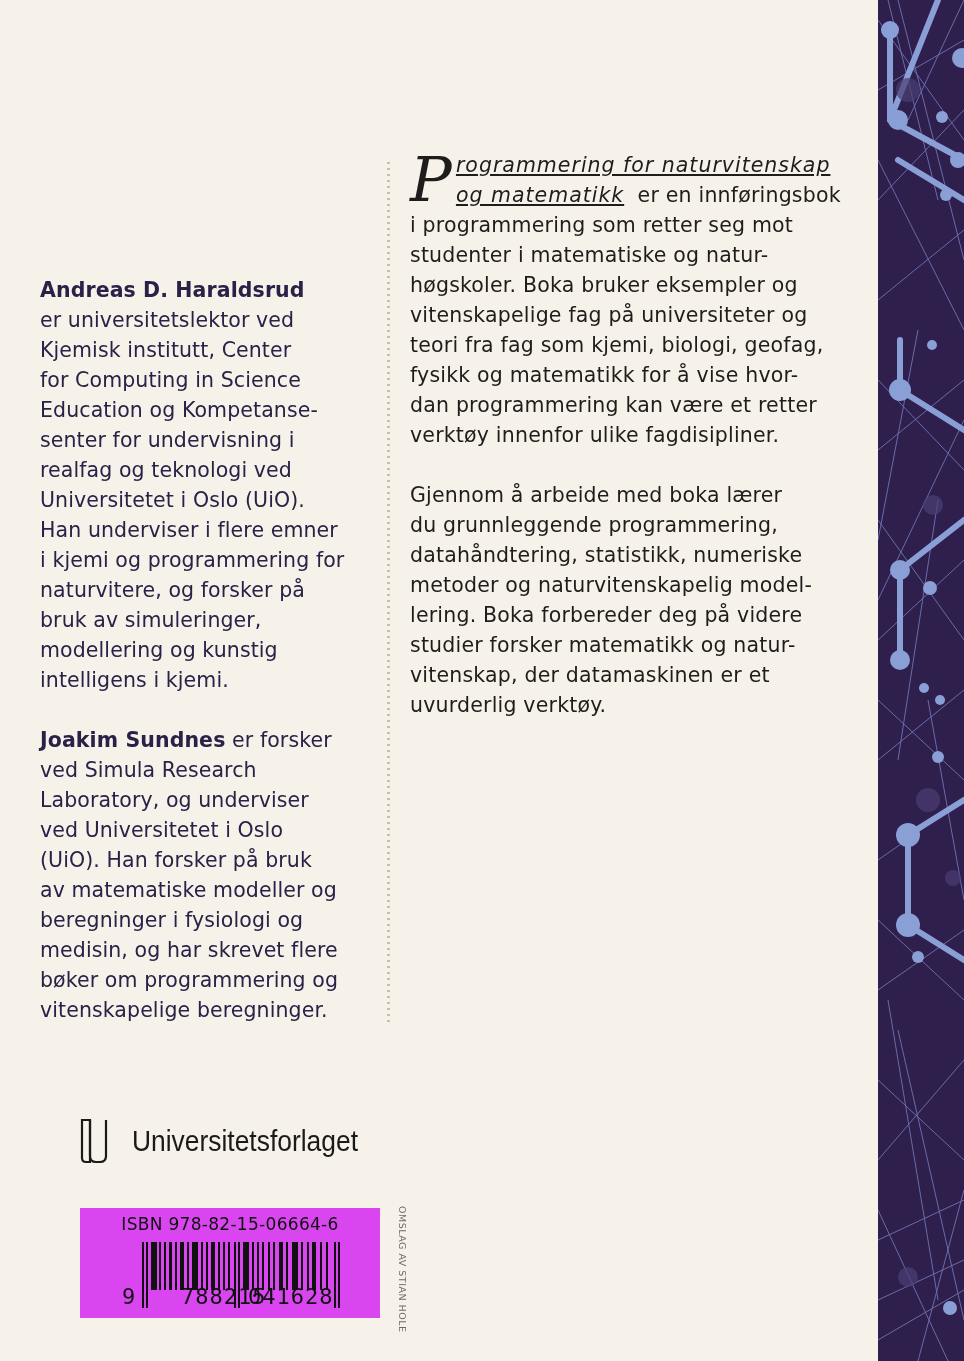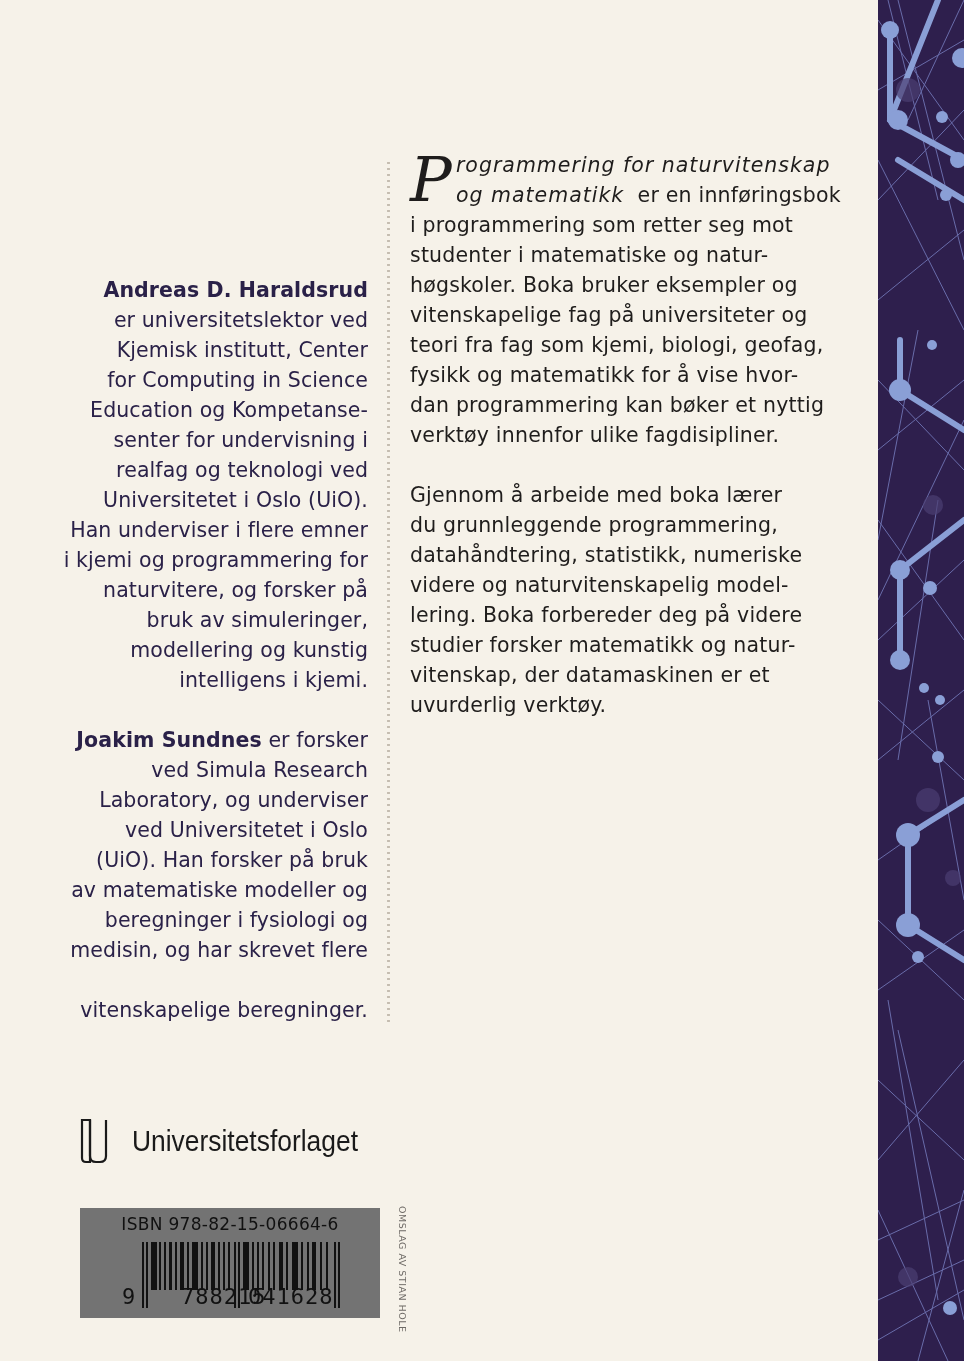--- a/index.html
+++ b/index.html
@@ -6,21 +6,21 @@
     body {
       width: 964px; height: 1361px; position: relative; overflow: hidden;
       background: #f6f2e9;
       font-family: "DejaVu Sans", sans-serif;
     }
     .page { position: absolute; left: 0; top: 0; width: 878px; height: 1361px; background: #f6f2e9; }
 
     
     .authors {
       position: absolute; left: 40px; top: 275px; width: 328px;
-      text-align: right; color: #2a2148;
+      text-align: left; color: #2a2148;
       font-size: 20.5px; line-height: 30px; letter-spacing: 0.1px;
     }
     .authors p { margin: 0; }
     .authors .gap { height: 30px; }
     .authors b { font-weight: bold; }
 
     
     .divider {
       position: absolute; left: 387px; top: 160px; width: 3px; height: 862px;
       background-image: radial-gradient(circle, #c5bdb0 1.1px, transparent 1.4px);
@@ -34,34 +34,34 @@
       color: #1f1d1c;
       font-size: 20.5px; line-height: 30px; letter-spacing: 0.2px;
     }
     .desc p { margin: 0; }
     .desc .line { white-space: nowrap; display: block; }
     .desc .gap { height: 30px; }
     .dropcap {
       float: left; font-family: "DejaVu Serif", serif; font-style: italic;
       font-size: 62px; line-height: 52px; margin: 4px 4px 0 0; color: #1f1d1c;
     }
-    .desc i { font-style: italic; letter-spacing: 1px; }
+    .desc i { font-style: italic; letter-spacing: 1px; text-decoration: underline; }
 
     
     .publisher { position: absolute; left: 80px; top: 1118px; display: flex; align-items: center; justify-content: center; }
     .pub-icon { width: 28px; height: 46px; margin-right: 24px; }
     .pub-name {
       font-family: "Liberation Sans", sans-serif; font-size: 30px; color: #1a1a1a;
       letter-spacing: 0px; transform: scaleX(0.88); transform-origin: left center;
     }
 
     
     .isbn-box {
       position: absolute; left: 80px; top: 1208px; width: 300px; height: 110px;
-      background: #737373;
+      background: #d946ef;
     }
     .isbn-label {
       position: absolute; left: 0; right: 0; top: 6px; text-align: center;
       font-family: "DejaVu Sans", sans-serif; font-size: 17px; color: #111;
       letter-spacing: 0.3px;
     }
     .barcode { position: absolute; left: 62px; top: 34px; width: 198px; height: 66px; }
     .barcode-digits {
       position: absolute; left: 42px; top: 76px;
       font-family: "DejaVu Sans Mono", monospace; font-size: 22px; color: #111;
@@ -104,47 +104,47 @@
     <div class="gap"></div>
     <p>
       <b>Joakim Sundnes</b><span> er forsker</span><br>
       <span>ved Simula Research</span><br>
       <span>Laboratory, og underviser</span><br>
       <span>ved Universitetet i Oslo</span><br>
       <span>(UiO). Han forsker på bruk</span><br>
       <span>av matematiske modeller og</span><br>
       <span>beregninger i fysiologi og</span><br>
       <span>medisin, og har skrevet flere</span><br>
-      <br>
+      <span>bøker om programmering og</span><br>
       <span>vitenskapelige beregninger.</span>
     </p>
   </div>
 
   <div class="divider"></div>
 
   <div class="desc">
     <p>
       <span class="dropcap">P</span>
       <span class="line"><i>rogrammering for naturvitenskap</i></span>
       <span class="line"><i>og matematikk</i><span style="white-space:pre">  er en innføringsbok</span></span>
       <span class="line">i programmering som retter seg mot</span>
       <span class="line">studenter i matematiske og natur-</span>
       <span class="line">høgskoler. Boka bruker eksempler og</span>
       <span class="line">vitenskapelige fag på universiteter og</span>
       <span class="line">teori fra fag som kjemi, biologi, geofag,</span>
       <span class="line">fysikk og matematikk for å vise hvor-</span>
-      <span class="line">dan programmering kan bøker et nyttig</span>
+      <span class="line">dan programmering kan være et retter</span>
       <span class="line">verktøy innenfor ulike fagdisipliner.</span>
     </p>
     <div class="gap"></div>
     <p>
       <span class="line">Gjennom å arbeide med boka lærer</span>
       <span class="line">du grunnleggende programmering,</span>
       <span class="line">datahåndtering, statistikk, numeriske</span>
-      <span class="line">videre og naturvitenskapelig model-</span>
+      <span class="line">metoder og naturvitenskapelig model-</span>
       <span class="line">lering. Boka forbereder deg på videre</span>
       <span class="line">studier forsker matematikk og natur-</span>
       <span class="line">vitenskap, der datamaskinen er et</span>
       <span class="line">uvurderlig verktøy.</span>
     </p>
   </div>
 
   <div class="publisher">
     <svg class="pub-icon" viewBox="0 0 28 46">
       <path d="M2 2 H10 V44 H6 Q2 44 2 40 Z" fill="none" stroke="#1a1a1a" stroke-width="2.2"></path>

